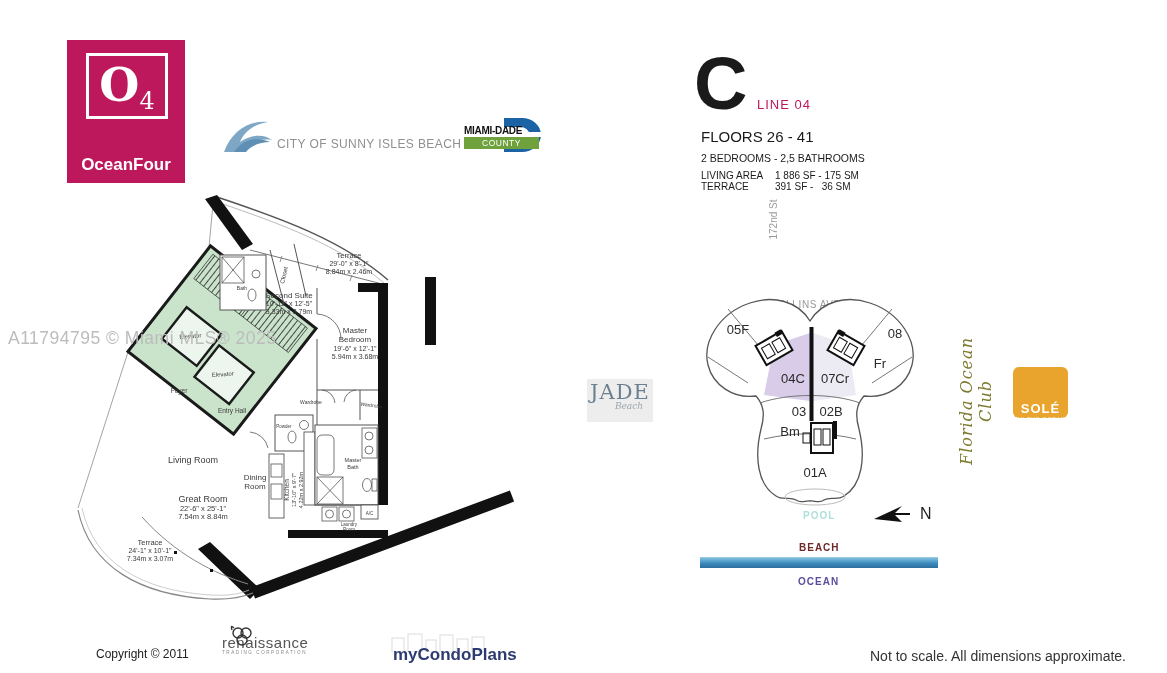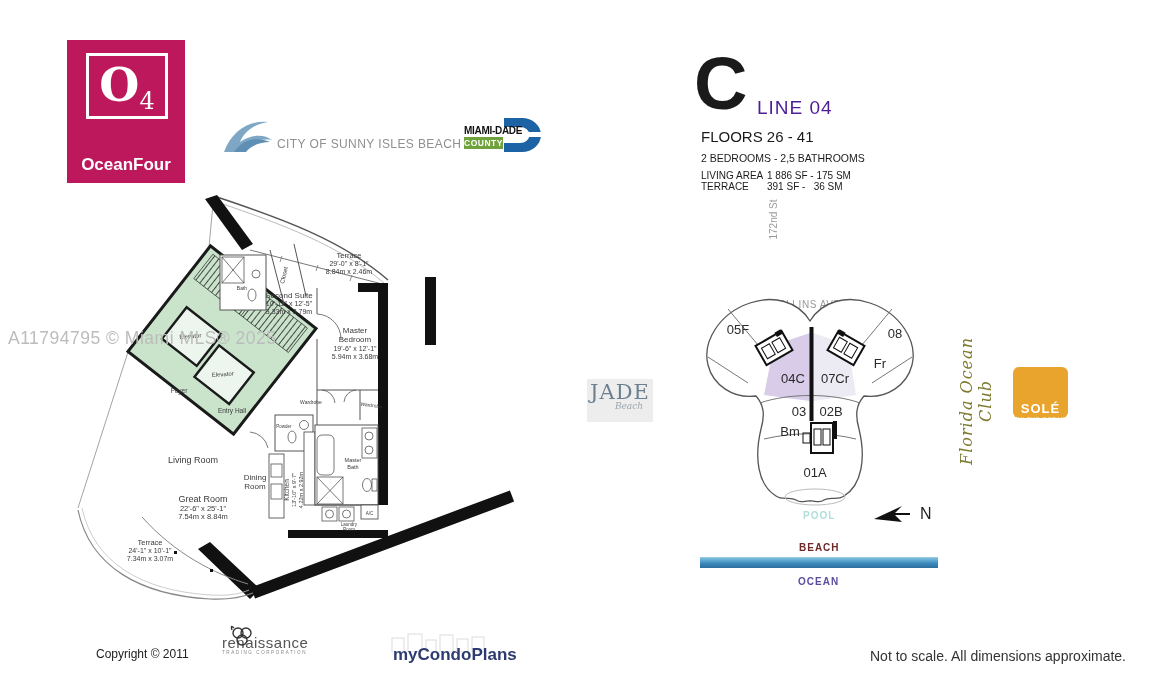--- a/index.html
+++ b/index.html
@@ -10,27 +10,27 @@
   .o4box{left:67px;top:40px;width:118px;height:143px;background:#be185d;color:#fff;text-align:center;}
   .o4inner{position:absolute;left:19px;top:13px;width:76px;height:60px;border:3px solid #fff;}
   .o4o{font-family:"DejaVu Serif","Liberation Serif",serif;font-size:46px;font-weight:bold;line-height:58px;}
   .o4f{font-size:24px;vertical-align:-8px;font-family:"DejaVu Serif",serif;}
   .o4name{position:absolute;left:0;right:0;bottom:8px;font-size:17px;font-weight:bold;letter-spacing:0px;}
   
   .sibtext{left:277px;top:137px;font-size:12px;color:#8f8f8f;letter-spacing:.4px;}
   
   .mdwrap{left:464px;top:116px;width:80px;height:40px;}
   .md1{position:absolute;left:0;top:9px;font-size:10px;font-weight:bold;color:#111;letter-spacing:-.3px;}
-  .md2{position:absolute;left:0;top:21px;font-size:8.5px;font-weight:bold;color:#fff;background:#6fa13c;padding:1px 0;letter-spacing:.5px;}
+  .md2{position:absolute;left:0;top:21px;font-size:8.5px;font-weight:normal;color:#fff;background:#6fa13c;padding:1px 18px;letter-spacing:.5px;}
   
   .bigc{left:694px;top:52px;font-size:74px;font-weight:bold;color:#1a1a1a;line-height:64px;}
-  .line04{left:757px;top:97px;font-size:19px;color:#4c1d95;letter-spacing:1px;}
+  .line04{left:757px;top:97px;font-size:13px;color:#be185d;letter-spacing:1px;}
   .floors{left:701px;top:128px;font-size:15px;color:#1a1a1a;}
   .beds{left:701px;top:152px;font-size:10.5px;color:#1a1a1a;}
-  .arearow{left:701px;top:170px;font-size:10px;color:#1a1a1a;display:flex;}
+  .arearow{left:701px;top:170px;font-size:10px;color:#1a1a1a;display:flex;gap:8px;}
   .arearow2{top:181px;}
   .alabel{width:66px;display:inline-block;}
   
   .wm{left:8px;top:328px;font-size:17.5px;color:#bcbcbc;letter-spacing:.5px;z-index:5;}
   
   .collins{left:770px;top:252px;font-size:10px;color:#9a9a9a;letter-spacing:.6px;margin-top:47px;}
   .st172{left:728px;top:214px;width:90px;text-align:center;font-size:10px;color:#9a9a9a;transform:rotate(-90deg);}
   .pool{left:803px;top:510px;font-size:10px;font-weight:bold;color:#aedfdb;letter-spacing:1px;}
   .beach{left:799px;top:542px;font-size:10px;font-weight:bold;color:#6e2a2a;letter-spacing:1px;}
   .bluebar{left:700px;top:557px;width:238px;height:10px;background:linear-gradient(#7cc0e0,#3a87bb 55%,#2e6f9e);border-top:1px solid #9bc7de;}

